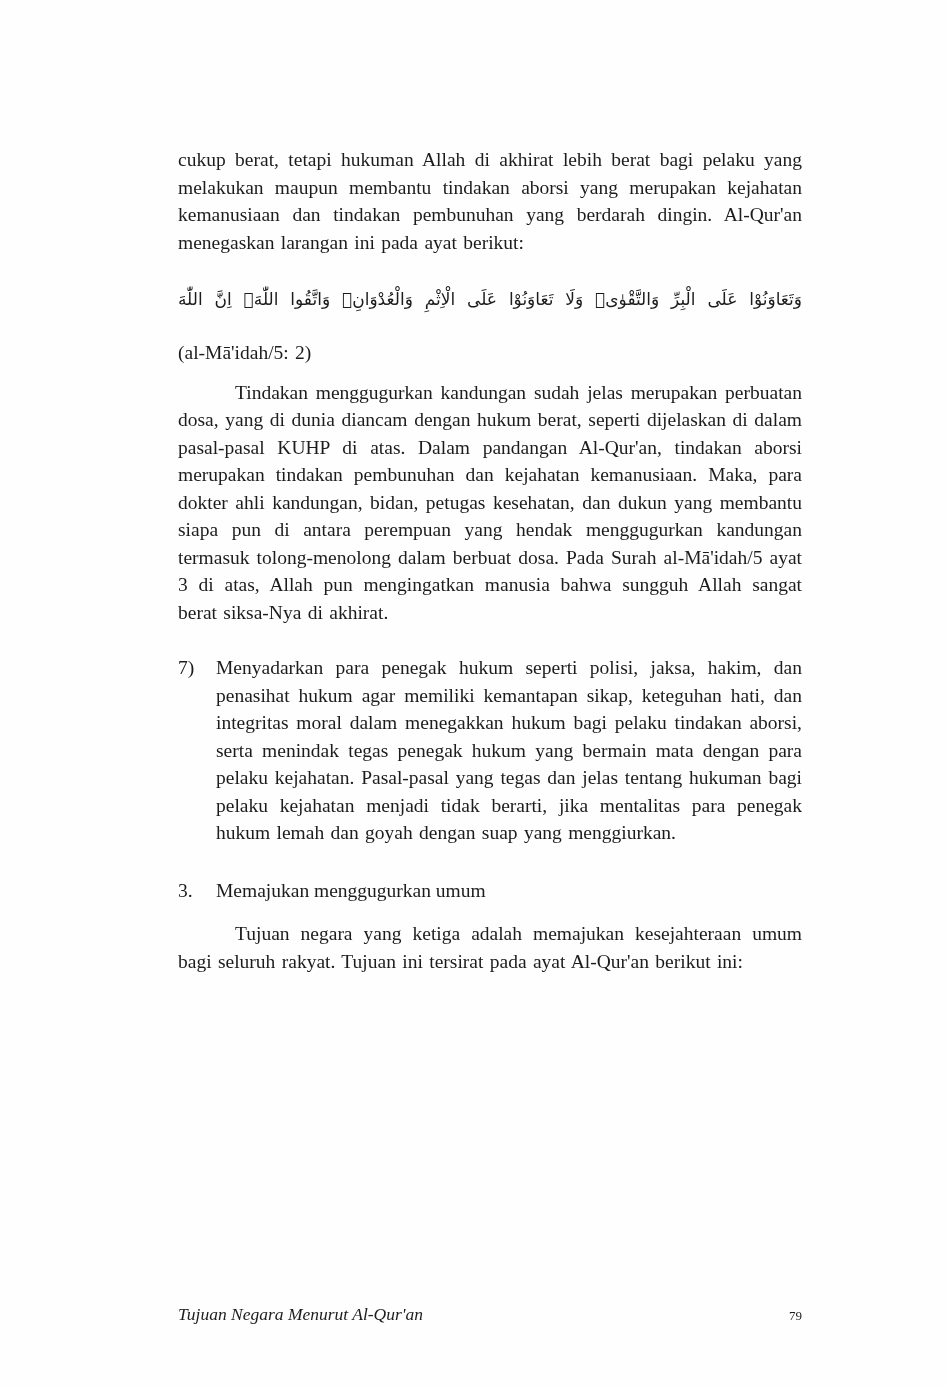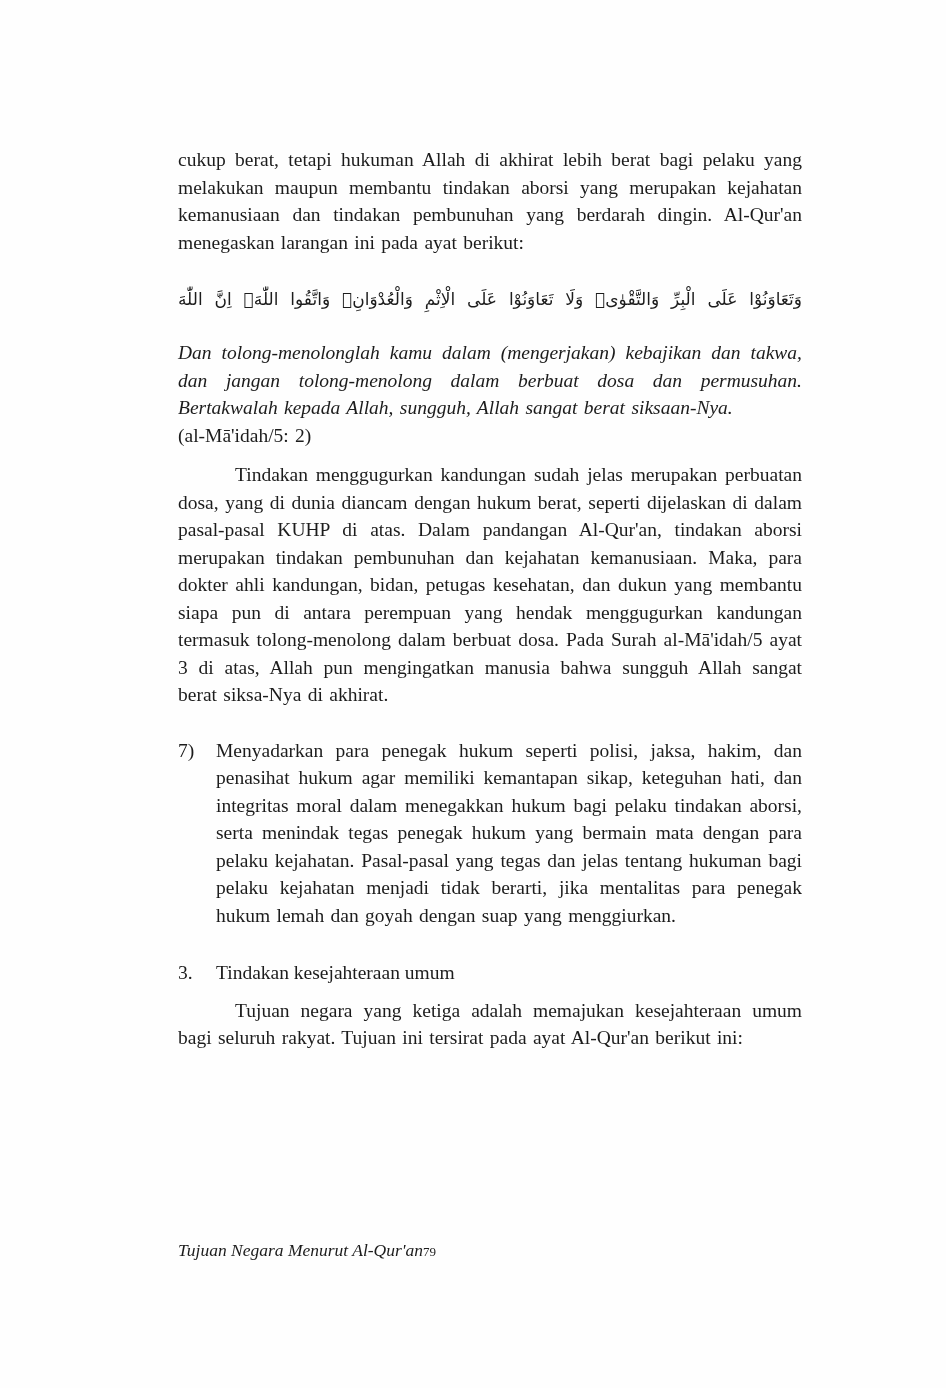--- a/index.html
+++ b/index.html
@@ -66,60 +66,60 @@
     display: flex;
     margin-top: 30px;
     font-size: 19.5px;
     line-height: 27.5px;
   }
   .section-heading .num {
     flex: 0 0 38px;
     width: 38px;
   }
 
-  .after-heading { margin-top: 10px; }
+  .after-heading { margin-top: 16px; }
 
   .footer {
     position: absolute;
     left: 178px;
     width: 624px;
-    top: 1240px;
+    top: 1304px;
     display: flex;
+    justify-content: space-between;
     align-items: baseline;
     font-size: 17.5px;
   }
   .footer .running-title { font-style: italic; }
   .footer .page-num { font-size: 13px; }
 </style>
 </head>
 <body>
 
 <div class="page">
   <div class="content">
 
     <p class="para">cukup berat, tetapi hukuman Allah di akhirat lebih berat bagi pelaku yang melakukan maupun membantu tindakan aborsi yang merupakan kejahatan kemanusiaan dan tindakan pembunuhan yang berdarah dingin. Al-Qur'an menegaskan larangan ini pada ayat  berikut:</p>
 
     <div class="arabic">
       <div class="arabic-line-1">وَتَعَاوَنُوْا عَلَى الْبِرِّ وَالتَّقْوٰىۖ وَلَا تَعَاوَنُوْا عَلَى الْاِثْمِ وَالْعُدْوَانِۖ وَاتَّقُوا اللّٰهَۗ اِنَّ اللّٰهَ</div>
     </div>
 
-    <p class="para italic translation">Dan tolong-menolonglah kamu dalam (mengerjakan) kebajikan dan takwa, dan jangan tolong-menolong dalam berbuat dosa dan permusuhan. Bertakwalah kepada Allah, sungguh, Allah sangat berat siksaan-Nya.</p>
 
     <p class="para ref">(al-Mā'idah/5: 2)</p>
 
     <p class="para indent body-para">Tindakan menggugurkan kandungan sudah jelas merupakan perbuatan dosa, yang di dunia diancam dengan hukum berat, seperti dijelaskan di dalam pasal-pasal KUHP di atas. Dalam pandangan Al-Qur'an, tindakan aborsi merupakan tindakan pembunuhan dan kejahatan kemanusiaan. Maka, para dokter ahli kandungan, bidan, petugas kesehatan, dan dukun yang membantu siapa pun di antara perempuan yang hendak menggugurkan kandungan termasuk tolong-menolong dalam berbuat dosa. Pada Surah al-Mā'idah/5 ayat 3 di atas, Allah pun mengingatkan manusia bahwa sungguh Allah sangat berat siksa-Nya di akhirat.</p>
 
     <div class="list-item">
       <span class="num">7)</span>
       <p class="para">Menyadarkan para penegak hukum seperti polisi, jaksa, hakim, dan penasihat hukum agar memiliki kemantapan sikap, keteguhan hati, dan integritas moral dalam menegakkan hukum bagi pelaku tindakan aborsi, serta menindak tegas penegak hukum yang bermain mata dengan para pelaku kejahatan. Pasal-pasal yang tegas dan jelas tentang hukuman bagi pelaku kejahatan menjadi tidak berarti, jika mentalitas para penegak hukum lemah dan goyah dengan suap yang menggiurkan.</p>
     </div>
 
     <div class="section-heading">
       <span class="num">3.</span>
-      <span>Tindakan kesejahteraan umum</span>
+      <span>Memajukan menggugurkan umum</span>
     </div>
 
     <p class="para indent after-heading">Tujuan negara yang ketiga adalah memajukan kesejahteraan umum bagi seluruh rakyat. Tujuan ini tersirat pada ayat Al-Qur'an berikut ini:</p>
 
   </div>
 
   <div class="footer">
     <span class="running-title">Tujuan Negara Menurut Al-Qur'an</span>
     <span class="page-num">79</span>
   </div>

